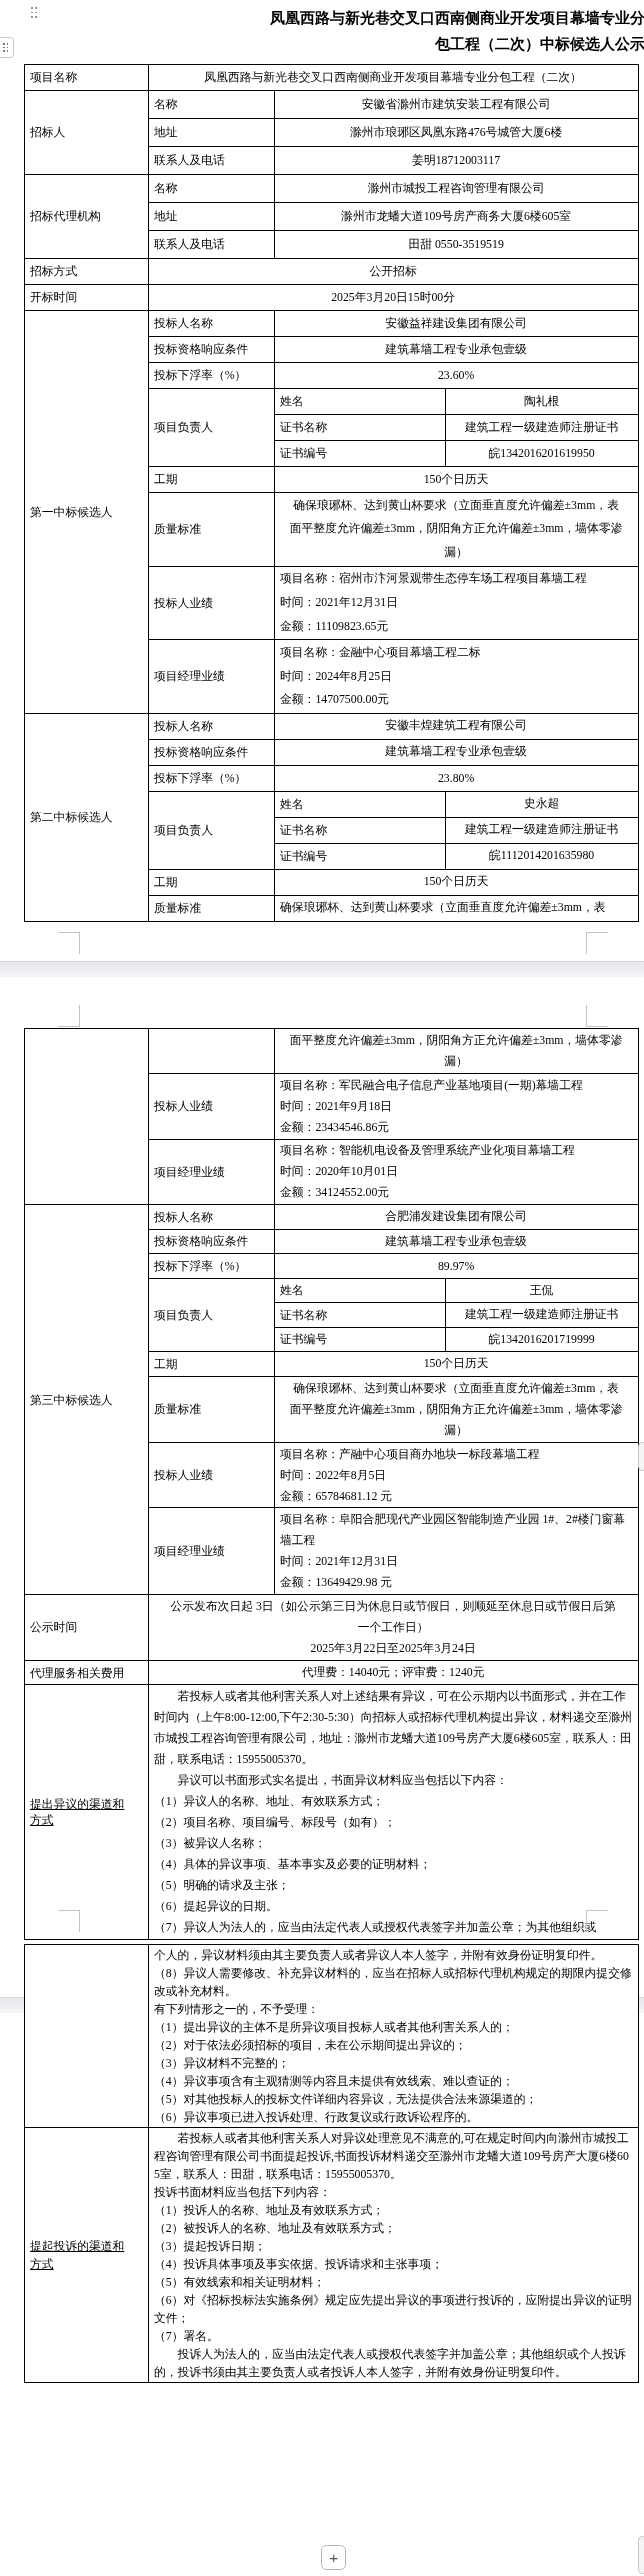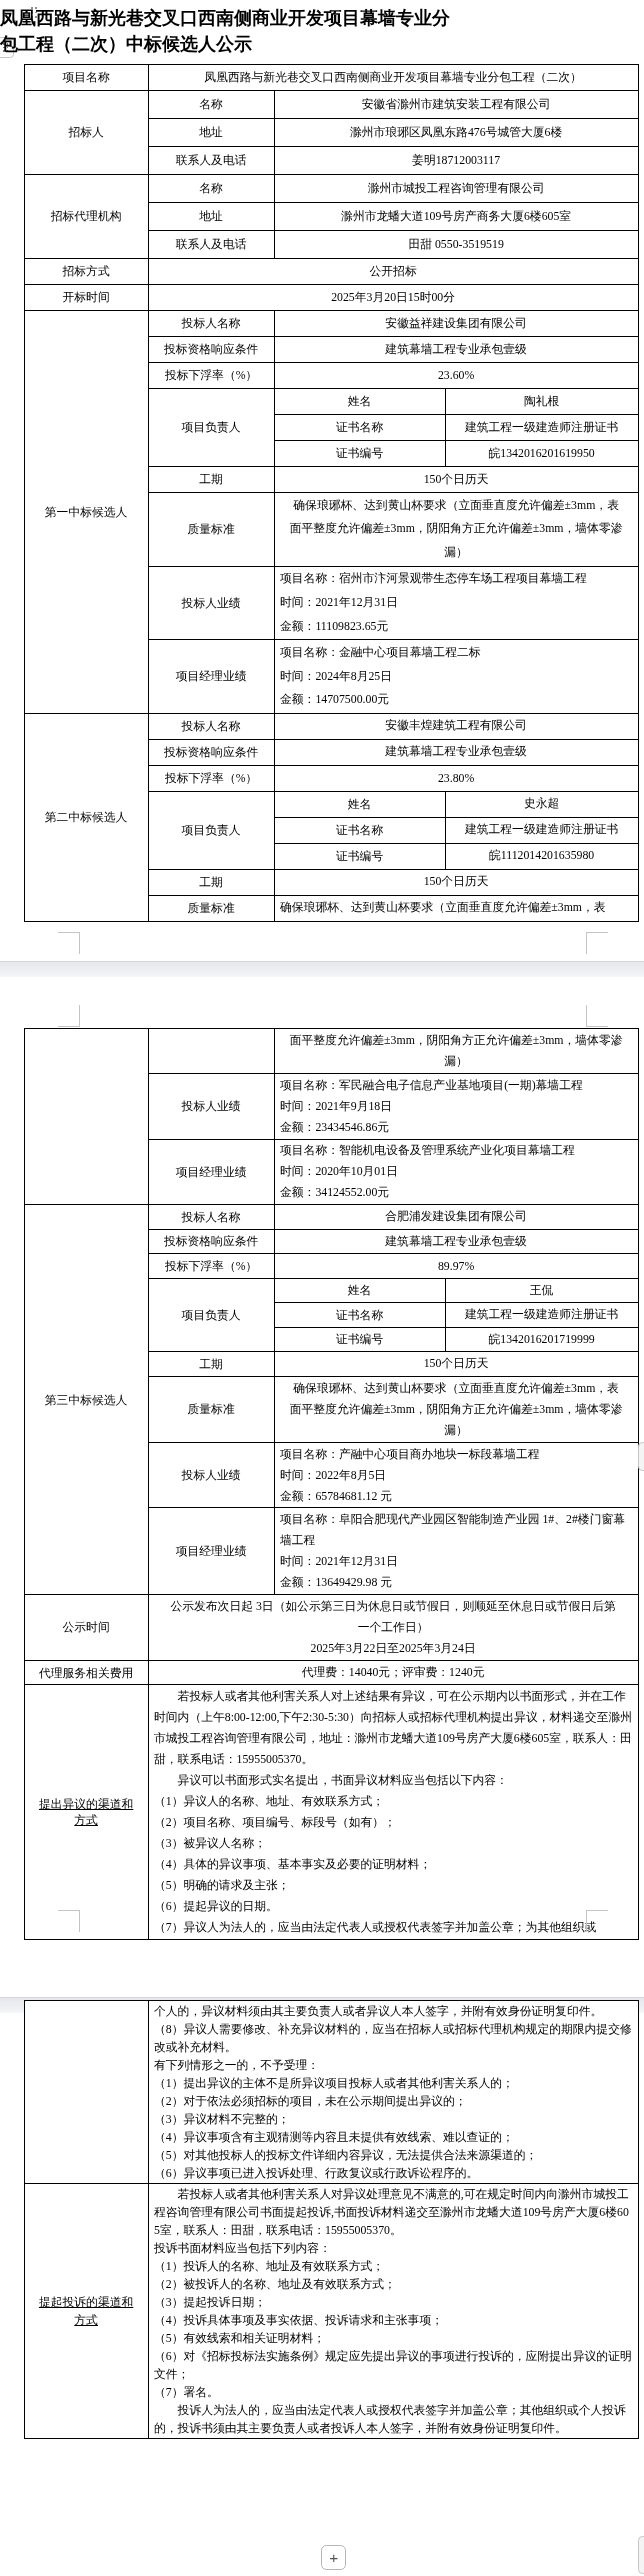--- a/index.html
+++ b/index.html
@@ -7,27 +7,27 @@
           font-family:"Liberation Serif","DejaVu Serif",serif;color:#000;}
   
   .dots-top{position:absolute;left:30px;top:6.3px;width:11px;height:12.7px;
             display:grid;grid-template-columns:repeat(2,3.6px);grid-template-rows:repeat(3,3.6px);gap:0.9px;}
   .dots-top i{width:1.8px;height:1.8px;background:#8e939b;display:block;margin:auto;}
   .side-handle{position:absolute;left:-8.2px;top:37px;width:22px;height:21px;background:#fff;
                border:0.9px solid #c6c6c6;border-radius:3.6px;display:flex;align-items:center;justify-content:flex-end;padding-right:3.6px;box-sizing:border-box;}
   .side-handle .grid{display:grid;grid-template-columns:repeat(2,3.6px);grid-template-rows:repeat(3,3.6px);}
   .side-handle .grid i{width:1.8px;height:1.8px;background:#777;display:block;margin:auto;}
   
-  .title{position:absolute;left:0;top:5.4px;width:645px;text-align:left;font-size:18px;font-weight:bold;
+  .title{position:absolute;left:0;top:5.4px;width:645px;text-align:right;font-size:15px;font-weight:bold;
          line-height:26px;white-space:pre-line;}
   
   table{border-collapse:collapse;table-layout:fixed;position:absolute;left:23.6px;width:614px;
         border:1.8px solid #000;background:#fff;}
   td{border:0.9px solid #000;font-size:11.8px;padding:0.9px 5.4px;vertical-align:middle;overflow:hidden;word-break:break-all;}
-  .lbl{text-align:center;line-height:16.3px;}
+  .lbl{text-align:left;line-height:16.3px;}
   .val{text-align:center;margin-left:21px;}
   .txt{text-align:left;white-space:pre-line;margin-top:36px;}
   .cpre{text-align:center;white-space:pre-line;}
   .prelbl{white-space:pre-line;text-decoration:underline;}
   .t1 tr{height:26px;} .t1 tr.rh31{height:28px;} .t1 .ml{line-height:23.6px;}
   .t2 tr{height:24.5px;} .t2 .ml{line-height:21px;}
   .t3 td{line-height:18px;}
   
   .page-break{position:absolute;left:0;width:645px;height:14.5px;
               background:linear-gradient(180deg,#e6e8ec 0%,#eceef1 55%,#f5f6f8 100%);
@@ -308,21 +308,21 @@
     </tr>
   </tbody>
     </table>
 
   <div class="mark bl" style="left:58px;top:1910px;"></div>
   <div class="mark br" style="left:586px;top:1910px;"></div>
   <div class="page-break" style="top:1997px;"></div>
   <div class="mark tl" style="left:58px;top:2041px;"></div>
   <div class="mark tr" style="left:586px;top:2041px;"></div>
 
-  <table class="t3" style="top:2000px;">
+  <table class="t3" style="top:1944px;">
     <colgroup>
         <col style="width:124px">
         <col style="width:490px">
       </colgroup>
     <tbody>
         <tr>
       <td class="lbl"></td>
       <td class="txt">个人的，异议材料须由其主要负责人或者异议人本人签字，并附有效身份证明复印件。
 （8）异议人需要修改、补充异议材料的，应当在招标人或招标代理机构规定的期限内提交修改或补充材料。
 有下列情形之一的，不予受理：

